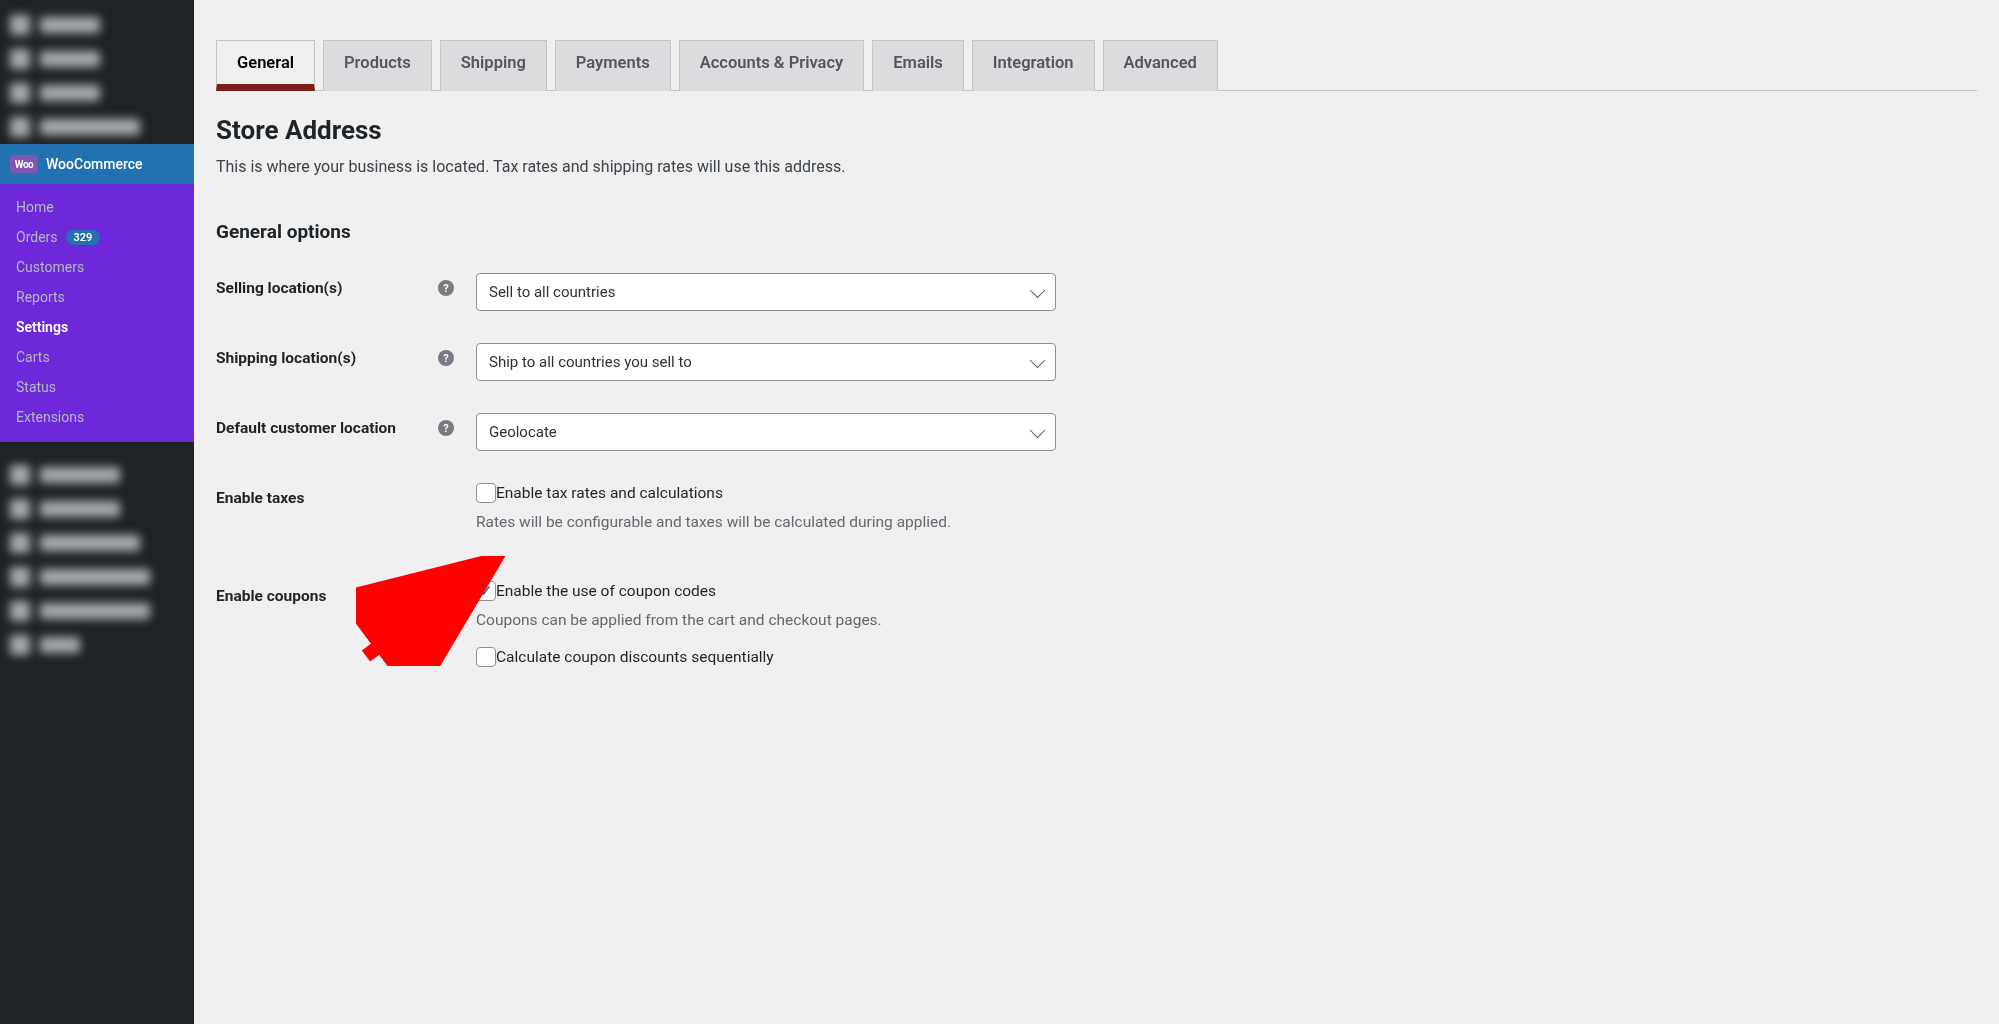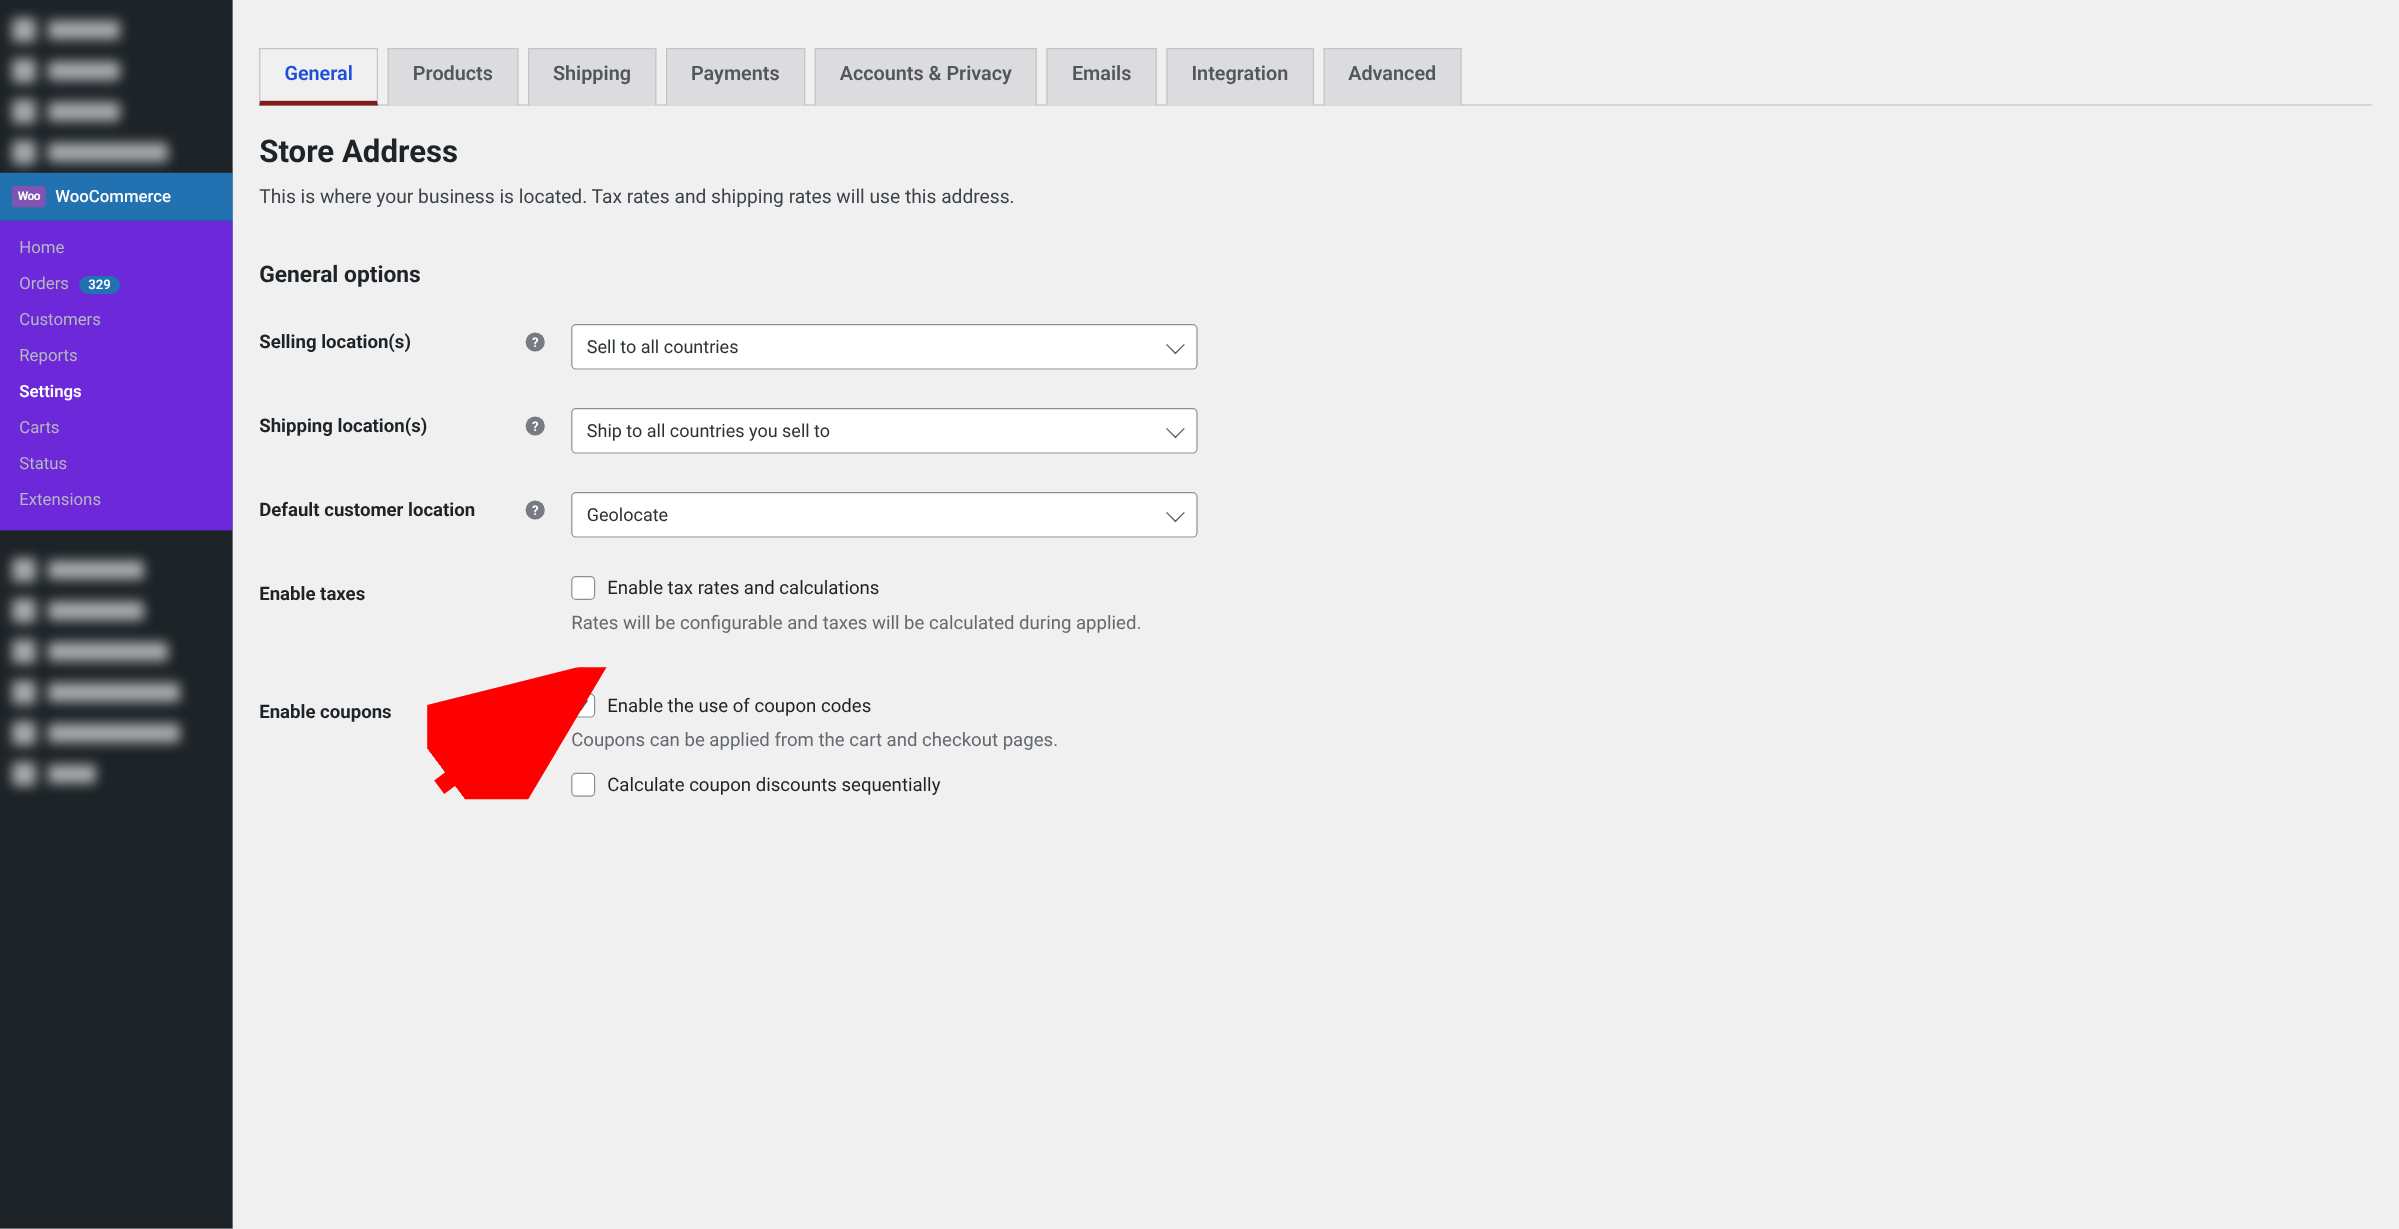--- a/index.html
+++ b/index.html
@@ -112,22 +112,22 @@
     font-weight: 600;
     background: #dcdcde;
     color: #50575e;
     border: 1px solid #c3c4c7;
     border-bottom: none;
     margin-bottom: -1px;
     cursor: pointer;
   }
   .tab.active {
     background: #f0f0f1;
-    border-bottom: 4px solid #7f1d1d;
-    color: #1d4ed8;
+    border-bottom: 7px solid #7f1d1d;
+    color: #000000;
   }
 
   .section-title {
     font-size: 26px;
     font-weight: 700;
     margin-bottom: 12px;
   }
   .section-desc {
     font-size: 16px;
     color: #3c434a;
@@ -164,21 +164,21 @@
     font-size: 11px;
     font-weight: 700;
     display: flex;
     align-items: center;
     justify-content: center;
     cursor: help;
     flex-shrink: 0;
   }
   .form-control { flex: 1; }
   .select-box {
-    width: 522px;
+    width: 580px;
     height: 38px;
     border: 1px solid #8c8f94;
     border-radius: 4px;
     background: #fff;
     padding: 0 32px 0 12px;
     font-size: 15px;
     color: #2c3338;
     display: flex;
     align-items: center;
     position: relative;
@@ -190,21 +190,21 @@
     right: 12px;
     top: 50%;
     width: 10px; height: 10px;
     transform: translateY(-65%) rotate(45deg);
     border-right: 1.5px solid #50575e;
     border-bottom: 1.5px solid #50575e;
   }
   .checkbox-line {
     display: flex;
     align-items: center;
-    gap: 10px;
+    gap: 0;
     font-size: 15.5px;
     color: #1d2327;
     margin-bottom: 10px;
   }
   .checkbox {
     width: 20px; height: 20px;
     border: 1px solid #8c8f94;
     border-radius: 4px;
     background: #fff;
     display: flex;

